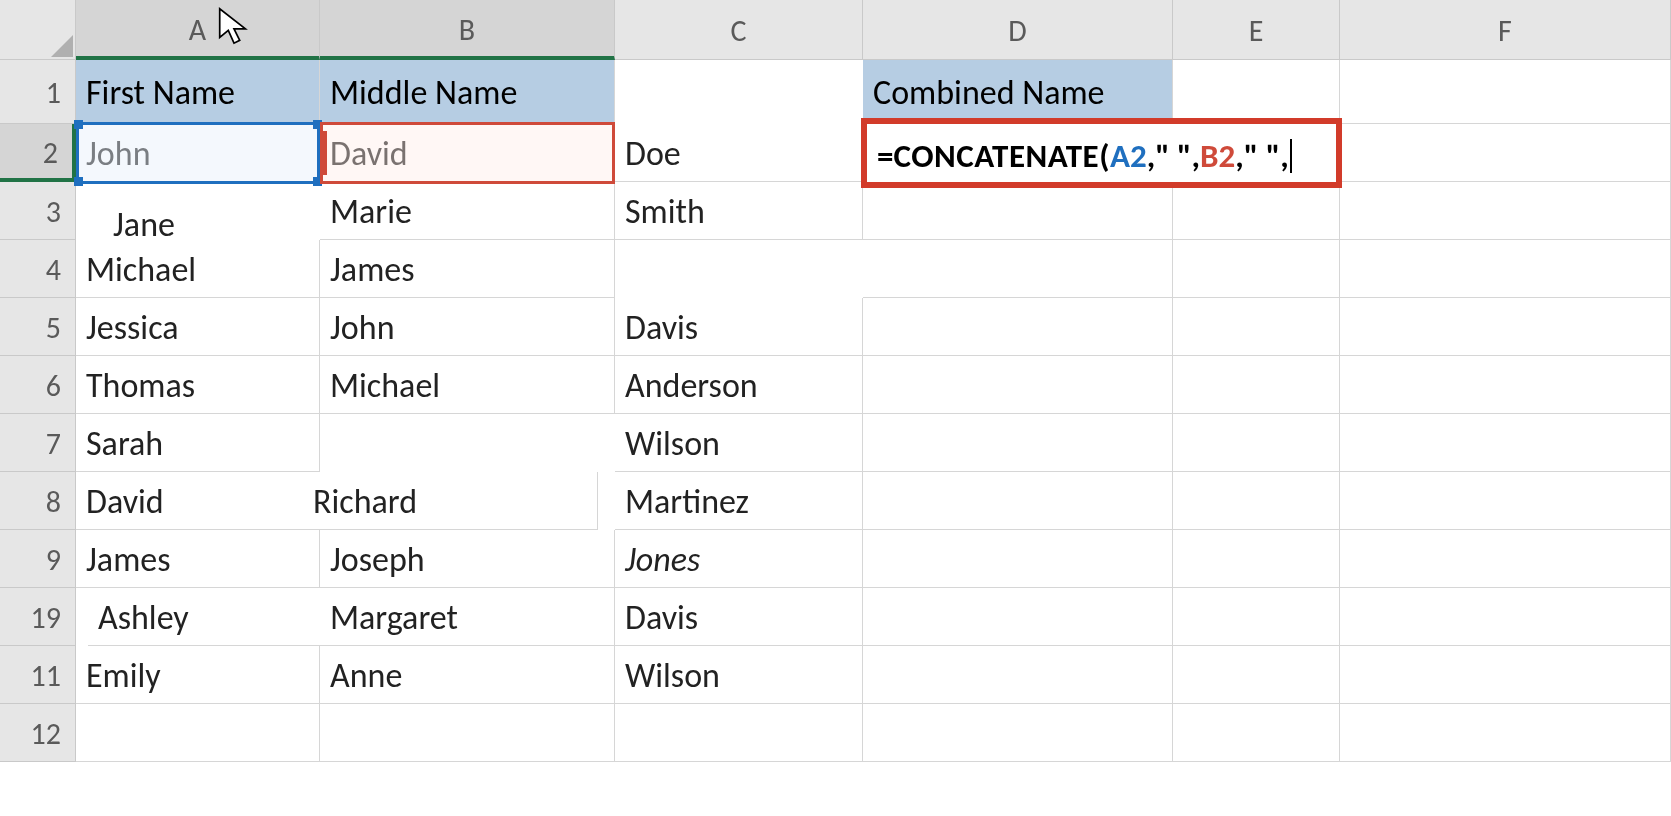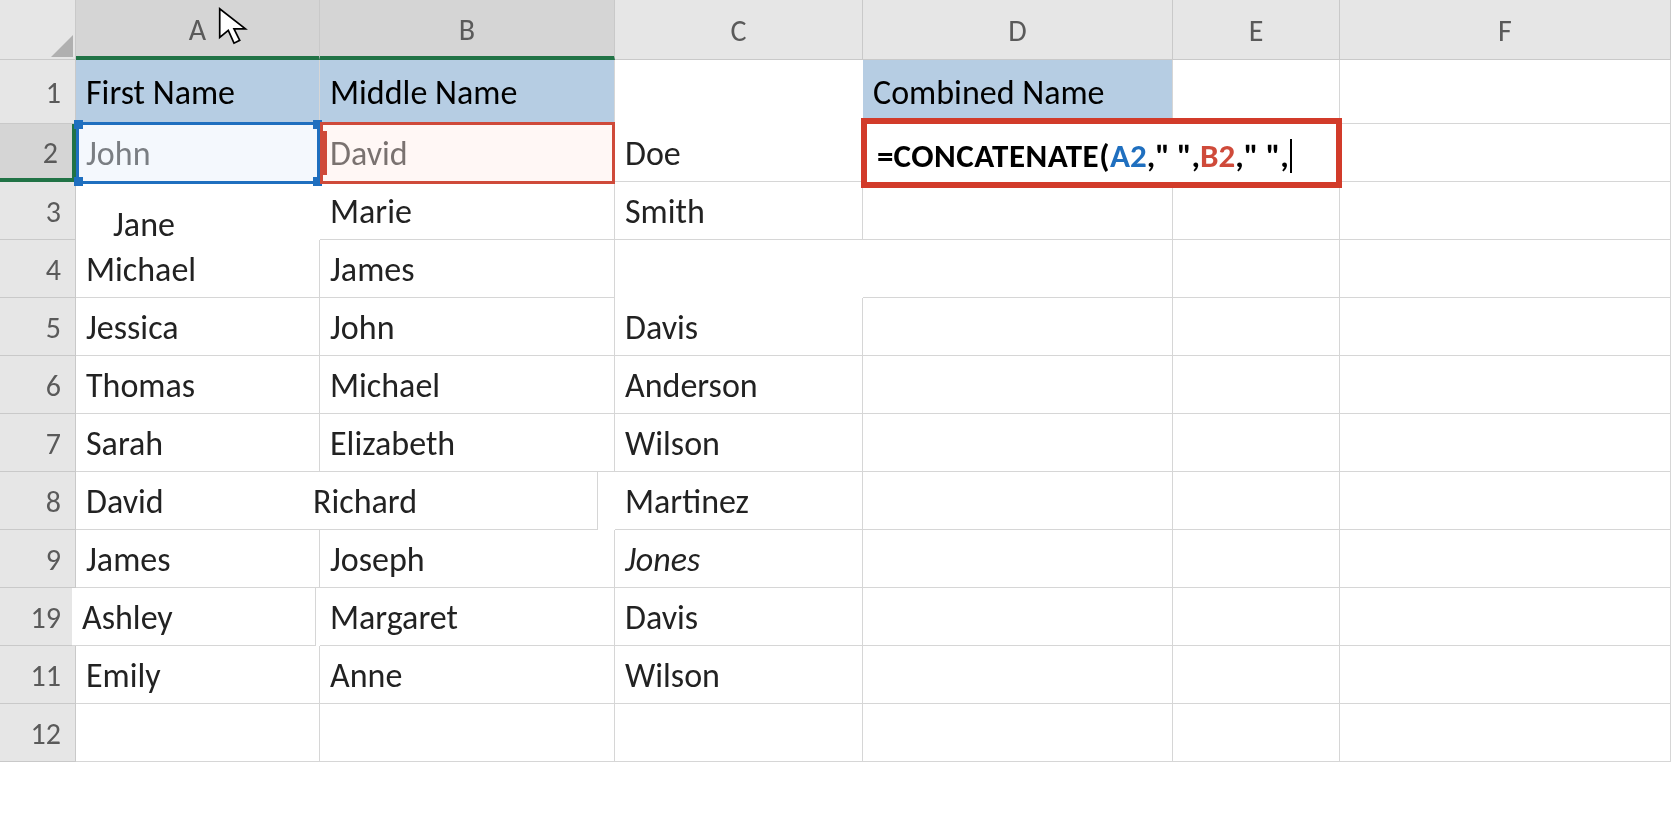--- a/index.html
+++ b/index.html
@@ -188,41 +188,40 @@
   <div class="cell" style="left:1340px;top:298px; width:331px; height:58px;"></div>
 
   <div class="cell" style="left:76px;  top:356px; width:244px; height:58px;">Thomas</div>
   <div class="cell" style="left:320px; top:356px; width:295px; height:58px;">Michael</div>
   <div class="cell" style="left:615px; top:356px; width:248px; height:58px;">Anderson</div>
   <div class="cell" style="left:863px; top:356px; width:310px; height:58px;"></div>
   <div class="cell" style="left:1173px;top:356px; width:167px; height:58px;"></div>
   <div class="cell" style="left:1340px;top:356px; width:331px; height:58px;"></div>
 
   <div class="cell" style="left:76px;  top:414px; width:244px; height:58px;">Sarah</div>
-  <div class="cell" style="left:320px; top:414px; width:295px; height:58px;">Elizabeth</div>
   <div class="cell" style="left:615px; top:414px; width:248px; height:58px;">Wilson</div>
   <div class="cell" style="left:863px; top:414px; width:310px; height:58px;"></div>
   <div class="cell" style="left:1173px;top:414px; width:167px; height:58px;"></div>
   <div class="cell" style="left:1340px;top:414px; width:331px; height:58px;"></div>
 
   <div class="cell" style="left:76px;  top:472px; width:244px; height:58px;">David</div>
   <div class="cell" style="left:303px; top:472px; width:295px; height:58px;">Richard</div>
   <div class="cell" style="left:615px; top:472px; width:248px; height:58px;">Martinez</div>
   <div class="cell" style="left:863px; top:472px; width:310px; height:58px;"></div>
   <div class="cell" style="left:1173px;top:472px; width:167px; height:58px;"></div>
   <div class="cell" style="left:1340px;top:472px; width:331px; height:58px;"></div>
 
   <div class="cell" style="left:76px;  top:530px; width:244px; height:58px;">James</div>
   <div class="cell" style="left:320px; top:530px; width:295px; height:58px;">Joseph</div>
   <div class="cell" style="left:615px; top:530px; width:248px; height:58px;font-style:italic;">Jones</div>
   <div class="cell" style="left:863px; top:530px; width:310px; height:58px;"></div>
   <div class="cell" style="left:1173px;top:530px; width:167px; height:58px;"></div>
   <div class="cell" style="left:1340px;top:530px; width:331px; height:58px;"></div>
 
-  <div class="cell" style="left:72px;  top:588px; width:244px; height:58px;text-align:center;">Ashley</div>
+  <div class="cell" style="left:88px;  top:588px; width:244px; height:58px;text-align:center;">Ashley</div>
   <div class="cell" style="left:320px; top:588px; width:295px; height:58px;">Margaret</div>
   <div class="cell" style="left:615px; top:588px; width:248px; height:58px;">Davis</div>
   <div class="cell" style="left:863px; top:588px; width:310px; height:58px;"></div>
   <div class="cell" style="left:1173px;top:588px; width:167px; height:58px;"></div>
   <div class="cell" style="left:1340px;top:588px; width:331px; height:58px;"></div>
 
   <div class="cell" style="left:76px;  top:646px; width:244px; height:58px;">Emily</div>
   <div class="cell" style="left:320px; top:646px; width:295px; height:58px;">Anne</div>
   <div class="cell" style="left:615px; top:646px; width:248px; height:58px;">Wilson</div>
   <div class="cell" style="left:863px; top:646px; width:310px; height:58px;"></div>

